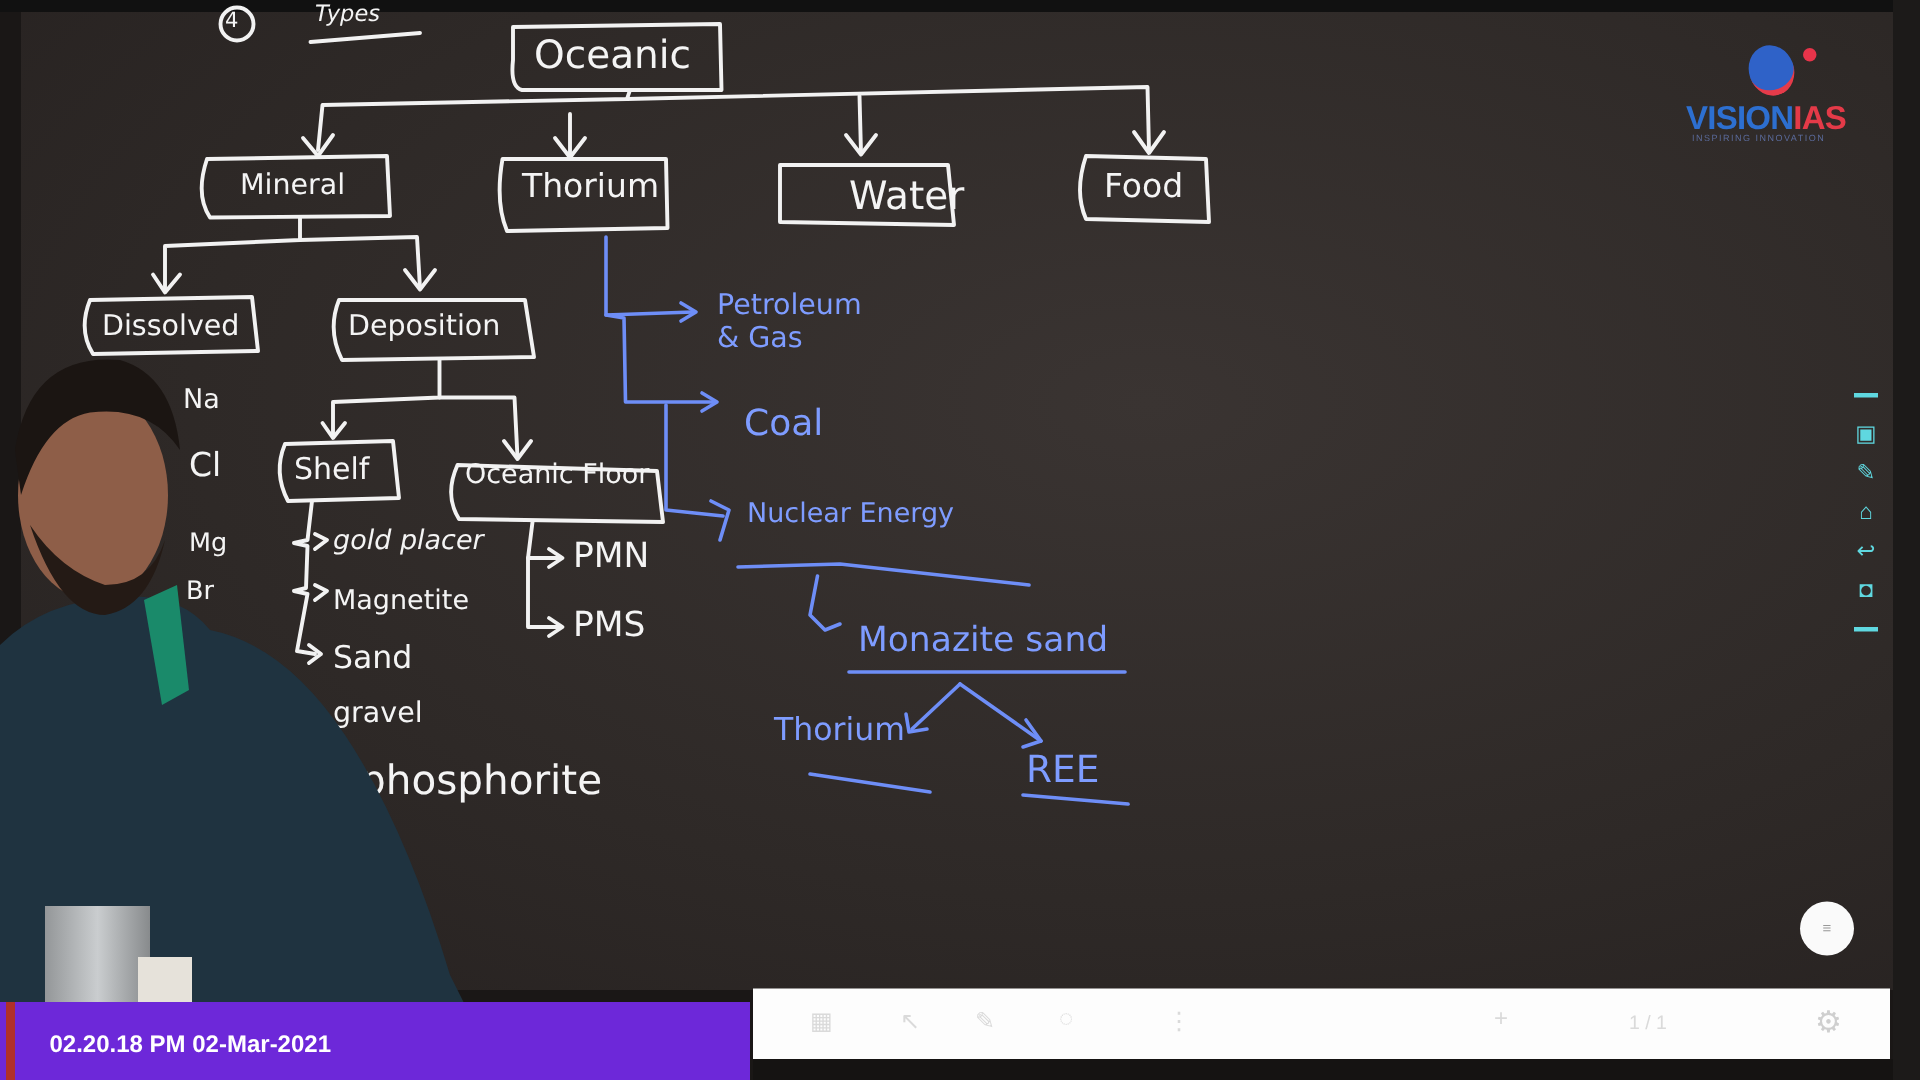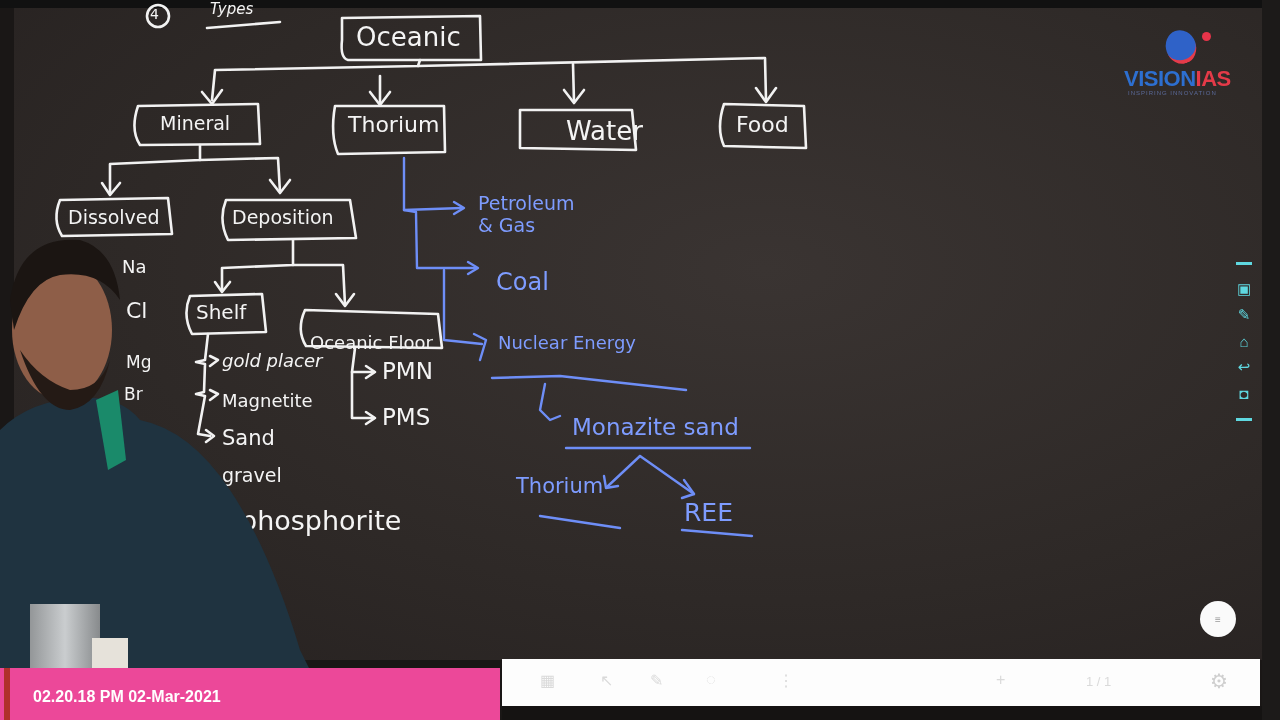--- a/index.html
+++ b/index.html
@@ -17,21 +17,21 @@
   .logo .dot { position:absolute; left:80px; top:4px; width:9px; height:9px; border-radius:50%; background:#e8344a; }
   .logo .name { position:absolute; left:2px; top:38px; font-weight:bold; font-size:22px; letter-spacing:-0.5px; }
   .logo .name .v { color:#2d6fd0; }
   .logo .name .i { color:#e43a48; }
   .logo .tag { position:absolute; left:6px; top:62px; font-size:6px; color:#5a6a9a; letter-spacing:1px; }
   .tools { position:absolute; left:1232px; top:250px; width:24px; }
   .tool { width:24px; height:26px; display:flex; align-items:center; justify-content:center; color:#5fd8e0; font-size:15px; cursor:pointer; }
   .tool.bar span { display:block; width:16px; height:3px; background:#5fd8e0; }
   .fab { position:absolute; left:1200px; top:601px; width:36px; height:36px; border-radius:50%; background:#fafafa; display:flex; align-items:center; justify-content:center; color:#999; font-size:10px; cursor:pointer; }
   .person { position:absolute; left:0; top:230px; width:330px; height:440px; }
-  .timebar { position:absolute; left:0; top:668px; width:500px; height:52px; background:#ec4899; }
+  .timebar { position:absolute; left:0; top:668px; width:500px; height:52px; background:#6d28d9; }
   .timebar .ts { position:absolute; left:33px; top:20px; color:#ffffff; font-weight:bold; font-size:16px; }
   .timebar .rededge { position:absolute; left:4px; top:0; width:6px; height:52px; background:#b0302a; }
   .toolbar { position:absolute; left:502px; top:659px; width:758px; height:47px; background:#fdfdfd; }
   .tb-item { position:absolute; top:12px; color:#dadada; font-size:16px; cursor:pointer; }
   .bottom-strip { position:absolute; left:502px; top:706px; width:760px; height:14px; background:#151312; }
 </style>
 </head>
 <body>
 
 <div class="topbar"></div>
@@ -110,21 +110,21 @@
 
 <div class="hw" style="left:68px;top:206px;font-size:19px;">Dissolved</div>
 <div class="hw" style="left:232px;top:206px;font-size:19px;">Deposition</div>
 
 <div class="hw" style="left:122px;top:256px;font-size:18px;">Na</div>
 <div class="hw" style="left:126px;top:298px;font-size:22px;">Cl</div>
 <div class="hw" style="left:126px;top:352px;font-size:17px;">Mg</div>
 <div class="hw" style="left:124px;top:384px;font-size:17px;">Br</div>
 
 <div class="hw" style="left:196px;top:300px;font-size:20px;">Shelf</div>
-<div class="hw" style="left:310px;top:332px;font-size:18px;">Oceanic Floor</div>
+<div class="hw" style="left:310px;top:306px;font-size:18px;">Oceanic Floor</div>
 
 <div class="hw" style="left:222px;top:350px;font-size:18px;font-style:italic;">gold placer</div>
 <div class="hw" style="left:222px;top:390px;font-size:18px;">Magnetite</div>
 <div class="hw" style="left:222px;top:426px;font-size:21px;">Sand</div>
 <div class="hw" style="left:222px;top:464px;font-size:19px;">gravel</div>
 <div class="hw" style="left:240px;top:505px;font-size:27px;">phosphorite</div>
 
 <div class="hw" style="left:382px;top:358px;font-size:23px;">PMN</div>
 <div class="hw" style="left:382px;top:404px;font-size:23px;">PMS</div>
 

